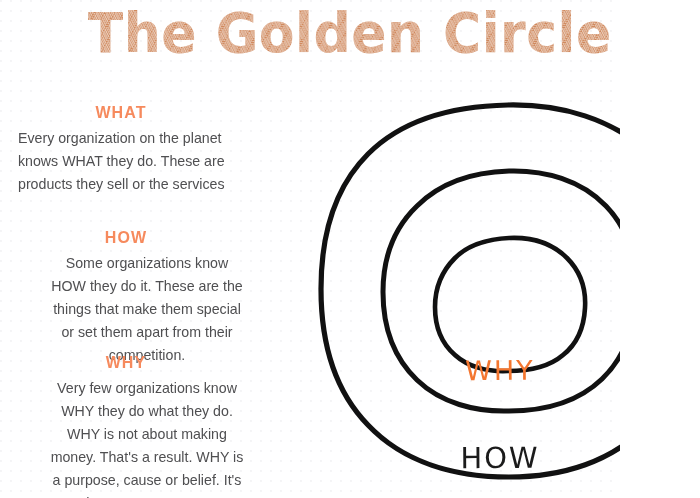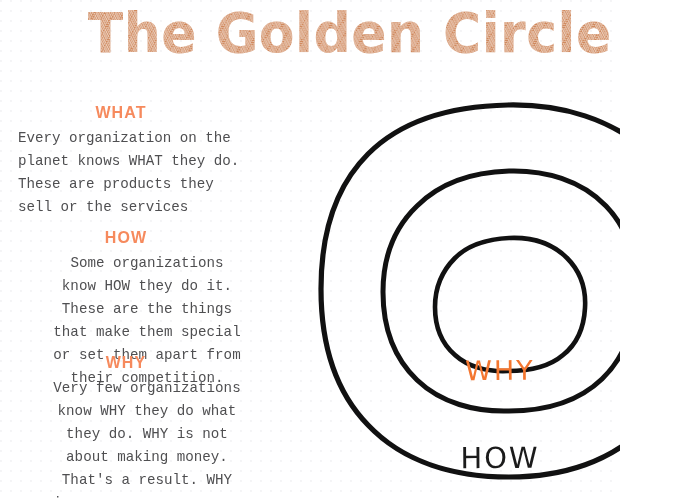--- a/index.html
+++ b/index.html
@@ -74,21 +74,21 @@
     font-family: "Liberation Sans", sans-serif;
     font-weight: bold;
     font-size: 16px;
     line-height: 20px;
     letter-spacing: 1.1px;
     color: #f68a5d;
     text-align: center;
     margin: 0 0 4px 0;
   }
   .block-body {
-    font-family: Liberation Mono, monospace;
+    font-family: Liberation Sans, sans-serif;
     font-size: 14.2px;
     line-height: 23px;
     color: #4f4f51;
     margin: 0;
     white-space: pre-line;
   }
   .align-left  { text-align: left; padding-left: 10px; }
   .align-center{ text-align: center; margin-left: 42px; }
 
   #block-what { top: 103px; }

